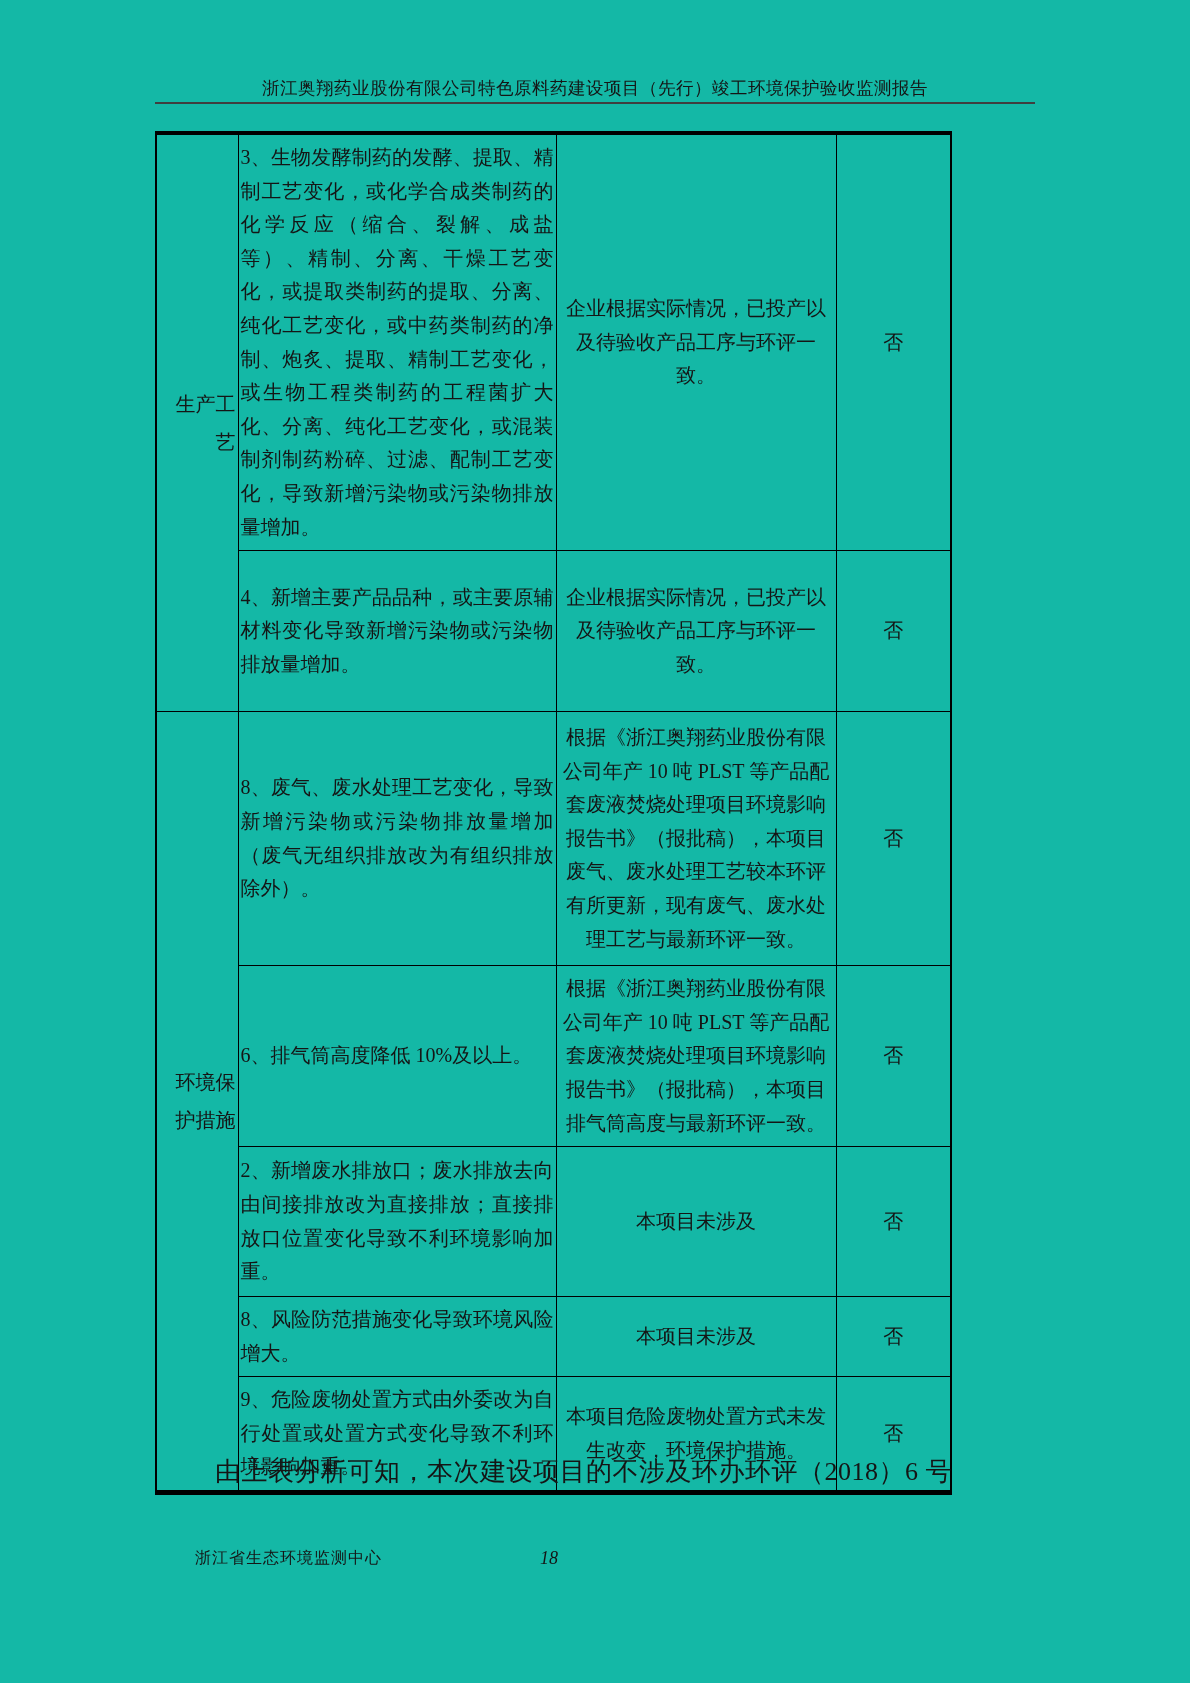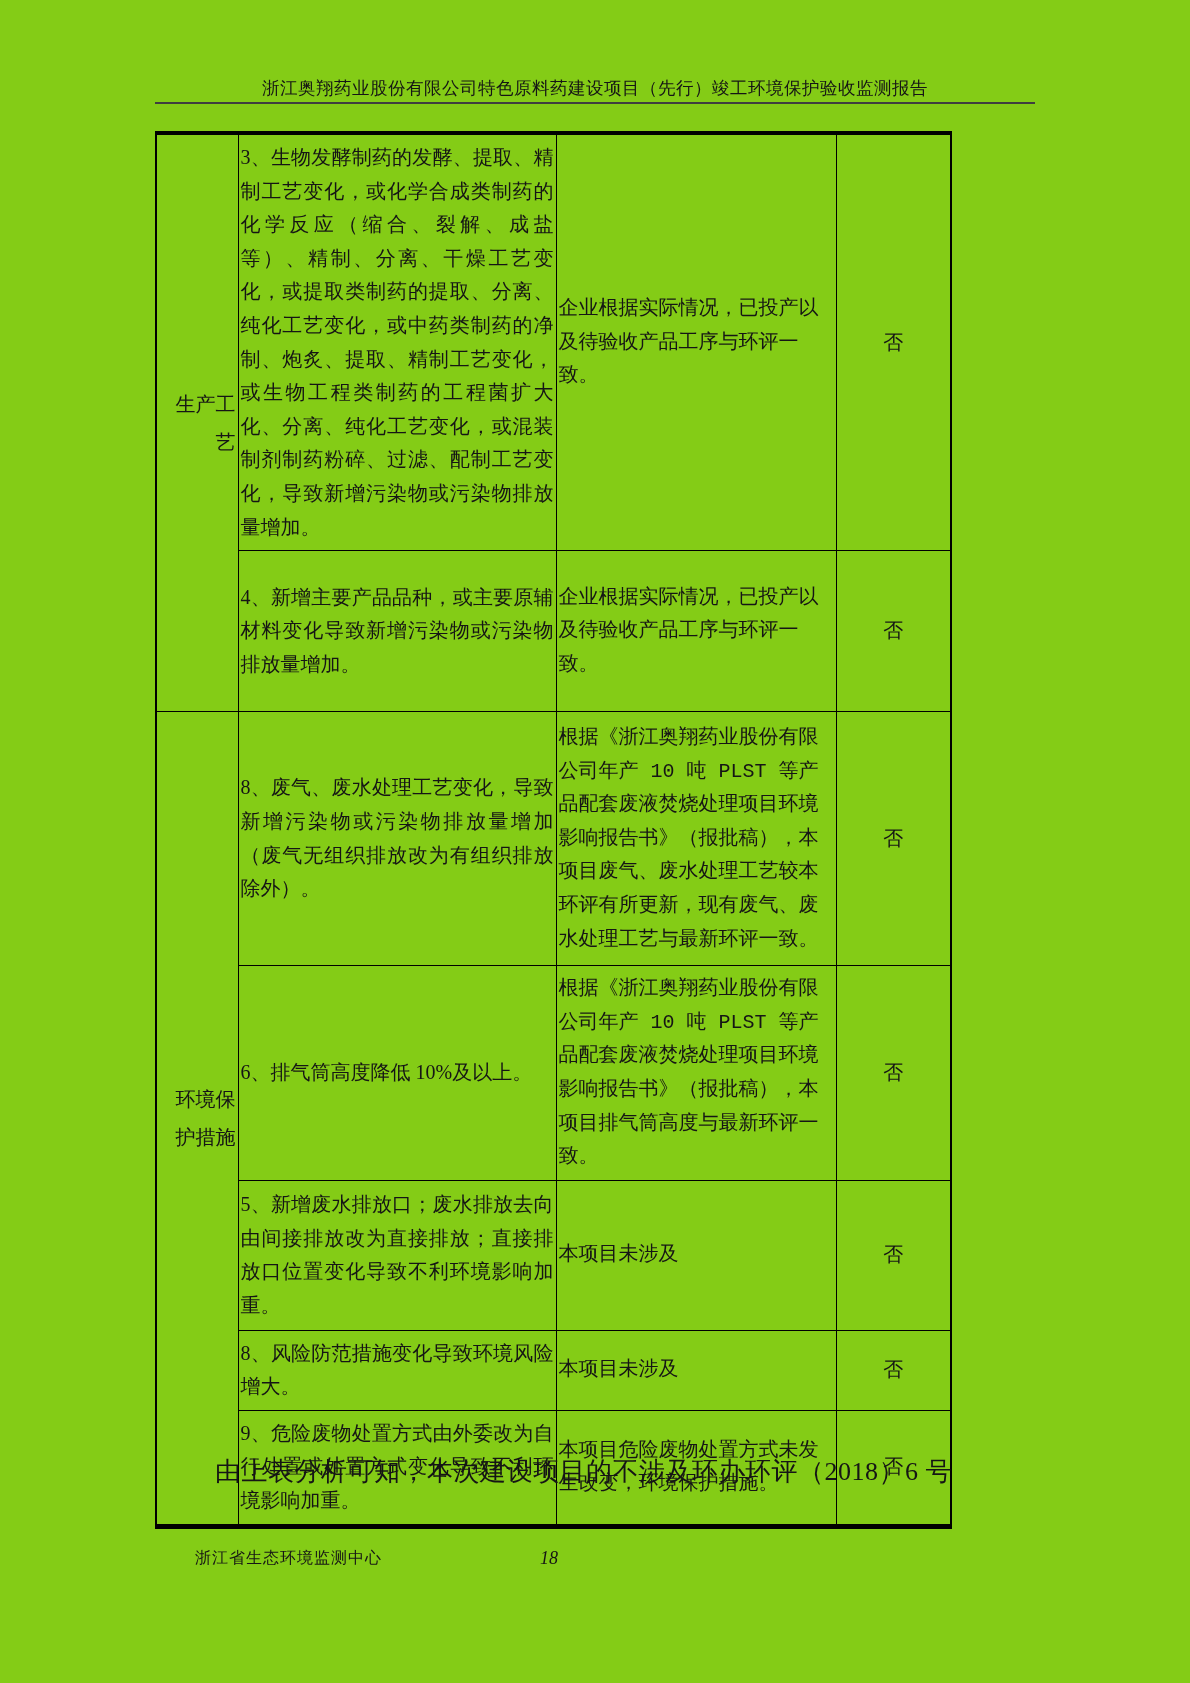--- a/index.html
+++ b/index.html
@@ -1,21 +1,21 @@
 <!DOCTYPE html>
 <html><head>
 <meta charset="utf-8">
 <style>
   * { margin: 0; padding: 0; box-sizing: border-box; }
   html, body { background: #ffffff; }
   .page {
     position: relative;
     width: 1190px;
     height: 1683px;
-    background: #84cc16;
+    background: #14b8a6;
     font-family: "Liberation Serif", "DejaVu Serif", serif;
     color: #151515;
     overflow: hidden;
   }
   .header-title {
     position: absolute;
     top: 76px;
     left: 155px;
     width: 880px;
     text-align: center;
@@ -49,21 +49,21 @@
     border: 1px solid #000;
     vertical-align: middle;
     padding: 6px 2px;
   }
   td.cat {
     text-align: right;
     padding: 4px 9px;
     line-height: 1.9;
   }
   td.item { text-align: justify; text-justify: inter-ideograph; }
-  td.sit  { text-align: left; font-family: Liberation Mono, monospace; }
+  td.sit  { text-align: center; }
   td.res  { text-align: center; }
   .closing {
     position: absolute;
     top: 1452px;
     left: 155px;
     width: 880px;
     font-size: 26px;
     line-height: 1.5;
     text-indent: 60px;
     letter-spacing: 0.5px;
@@ -115,21 +115,21 @@
         <td class="item">8、废气、废水处理工艺变化，导致新增污染物或污染物排放量增加（废气无组织排放改为有组织排放除外）。</td>
         <td class="sit">根据《浙江奥翔药业股份有限公司年产 10 吨 PLST 等产品配套废液焚烧处理项目环境影响报告书》（报批稿），本项目废气、废水处理工艺较本环评有所更新，现有废气、废水处理工艺与最新环评一致。</td>
         <td class="res">否</td>
       </tr>
       <tr style="height:180px;">
         <td class="item">6、排气筒高度降低 10%及以上。</td>
         <td class="sit">根据《浙江奥翔药业股份有限公司年产 10 吨 PLST 等产品配套废液焚烧处理项目环境影响报告书》（报批稿），本项目排气筒高度与最新环评一致。</td>
         <td class="res">否</td>
       </tr>
       <tr style="height:150px;">
-        <td class="item">5、新增废水排放口；废水排放去向由间接排放改为直接排放；直接排放口位置变化导致不利环境影响加重。</td>
+        <td class="item">2、新增废水排放口；废水排放去向由间接排放改为直接排放；直接排放口位置变化导致不利环境影响加重。</td>
         <td class="sit">本项目未涉及</td>
         <td class="res">否</td>
       </tr>
       <tr style="height:74px;">
         <td class="item">8、风险防范措施变化导致环境风险增大。</td>
         <td class="sit">本项目未涉及</td>
         <td class="res">否</td>
       </tr>
       <tr style="height:100px;">
         <td class="item">9、危险废物处置方式由外委改为自行处置或处置方式变化导致不利环境影响加重。</td>

